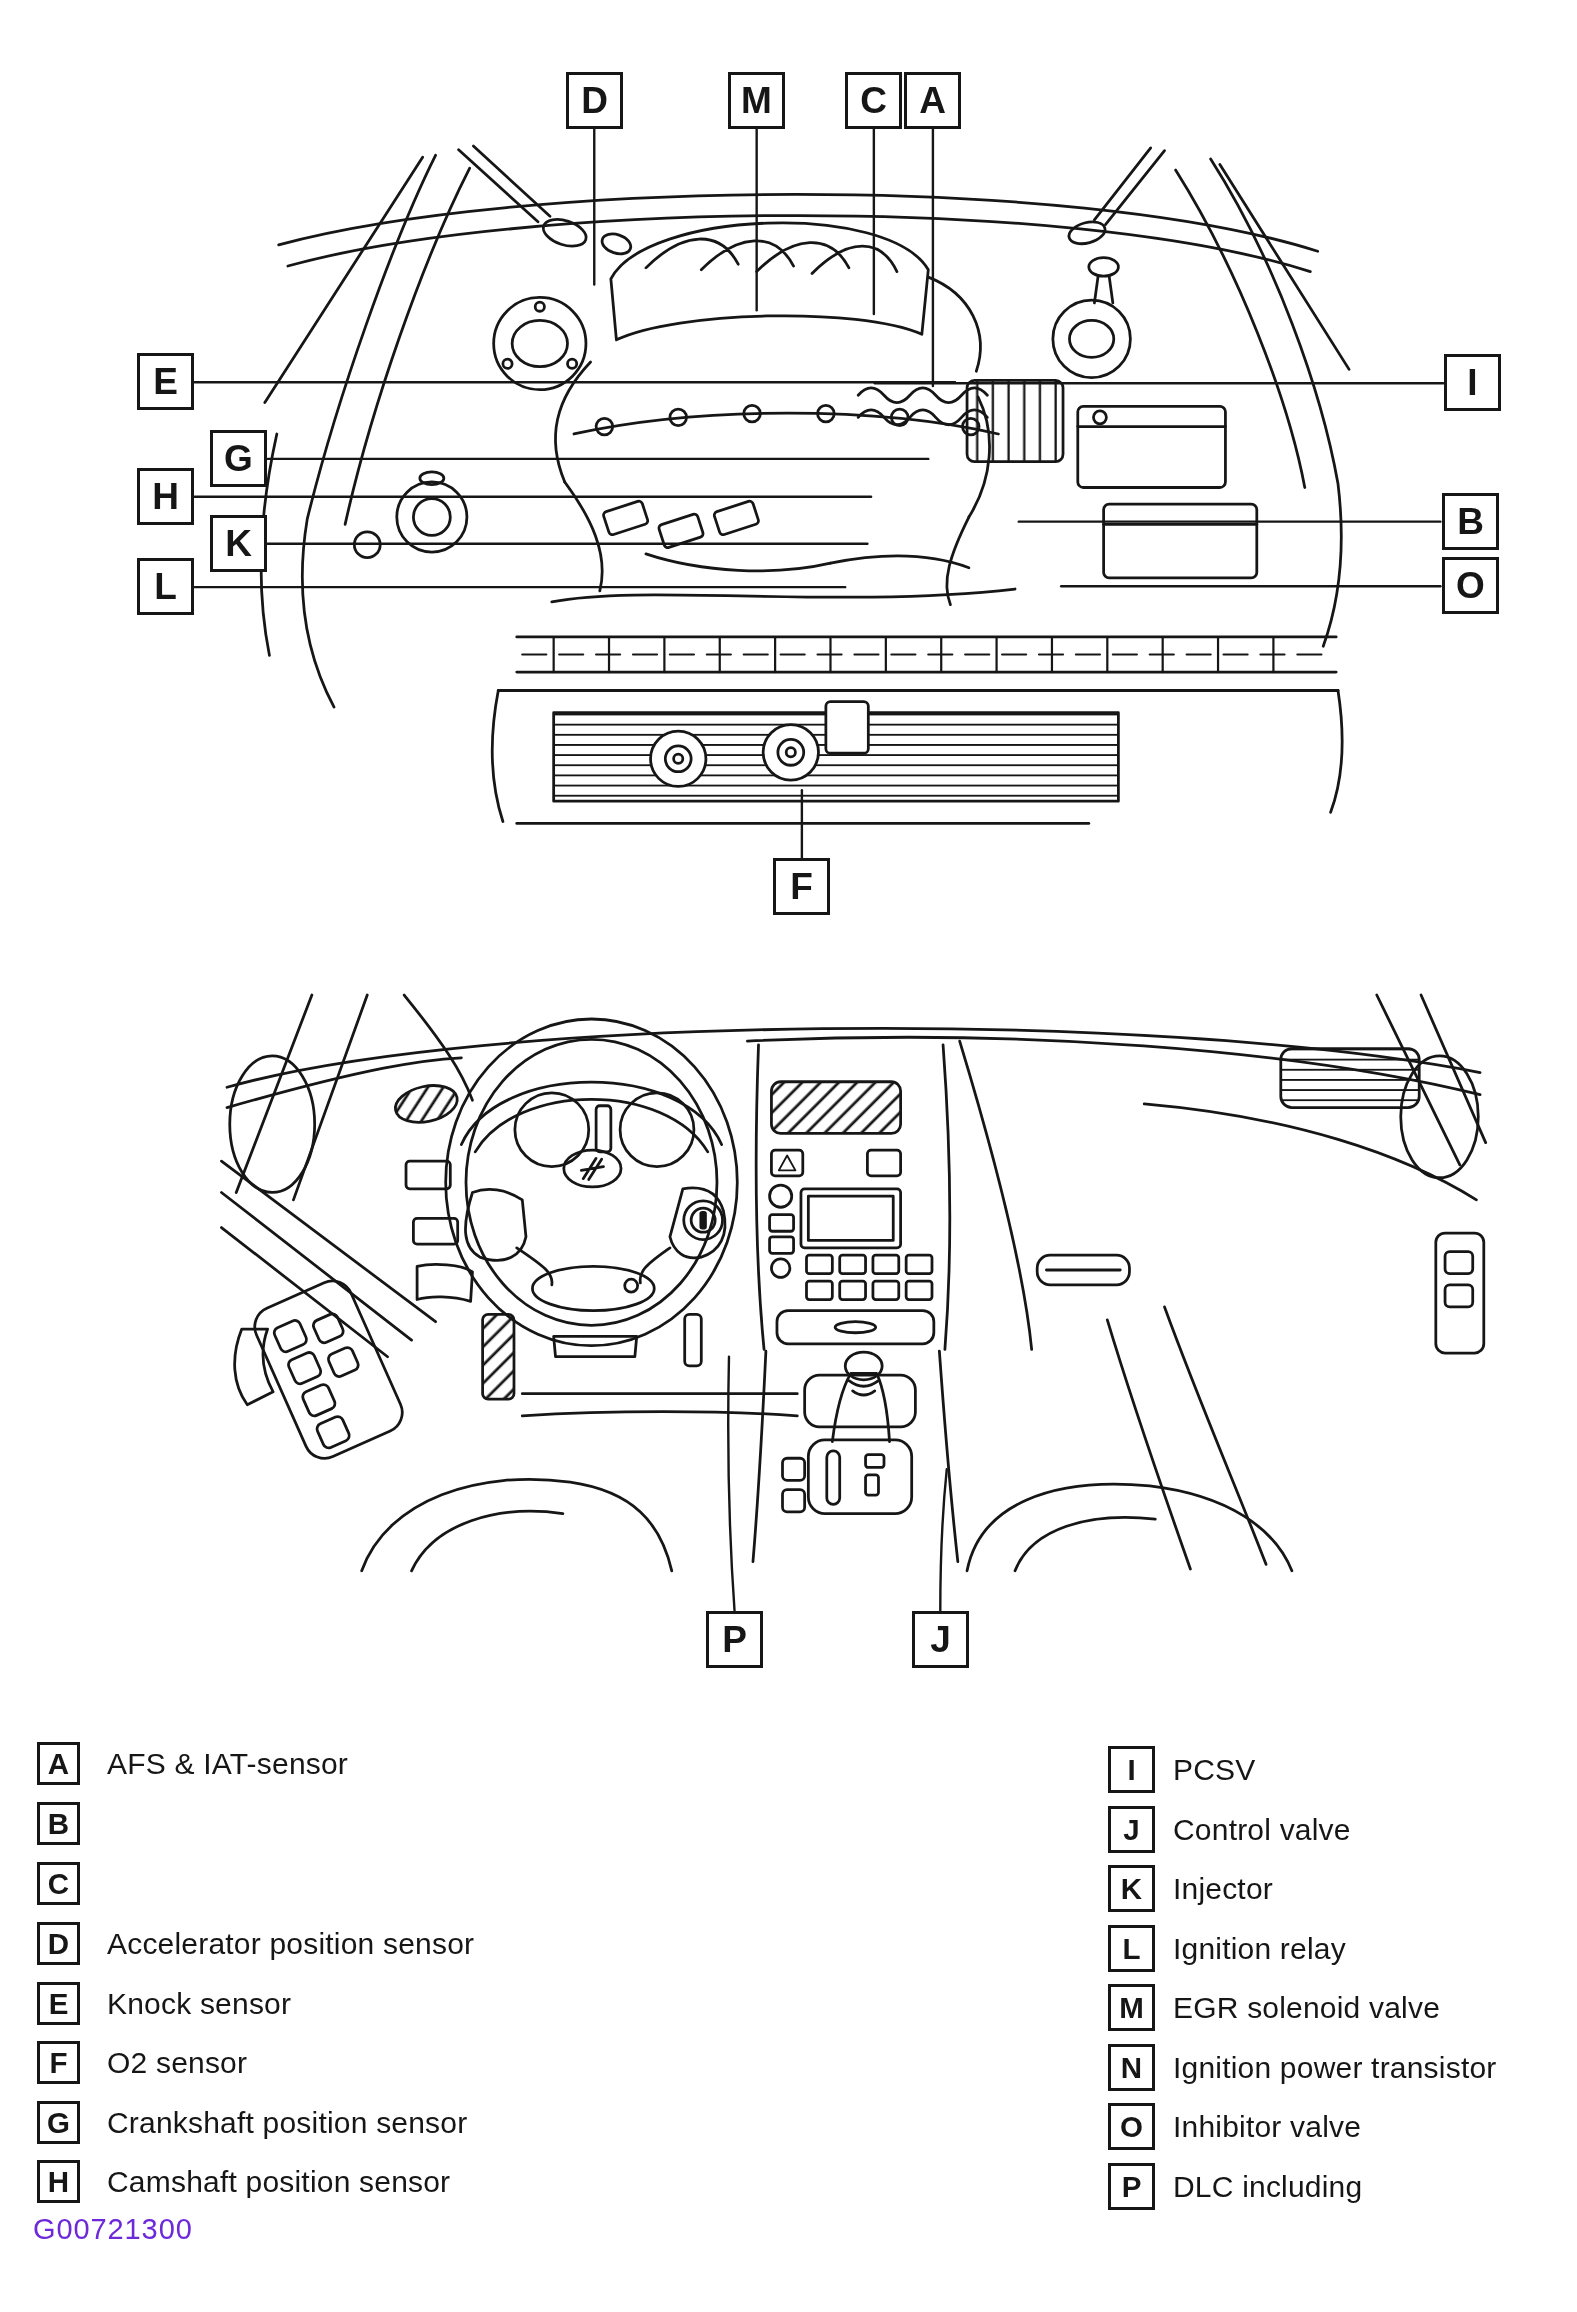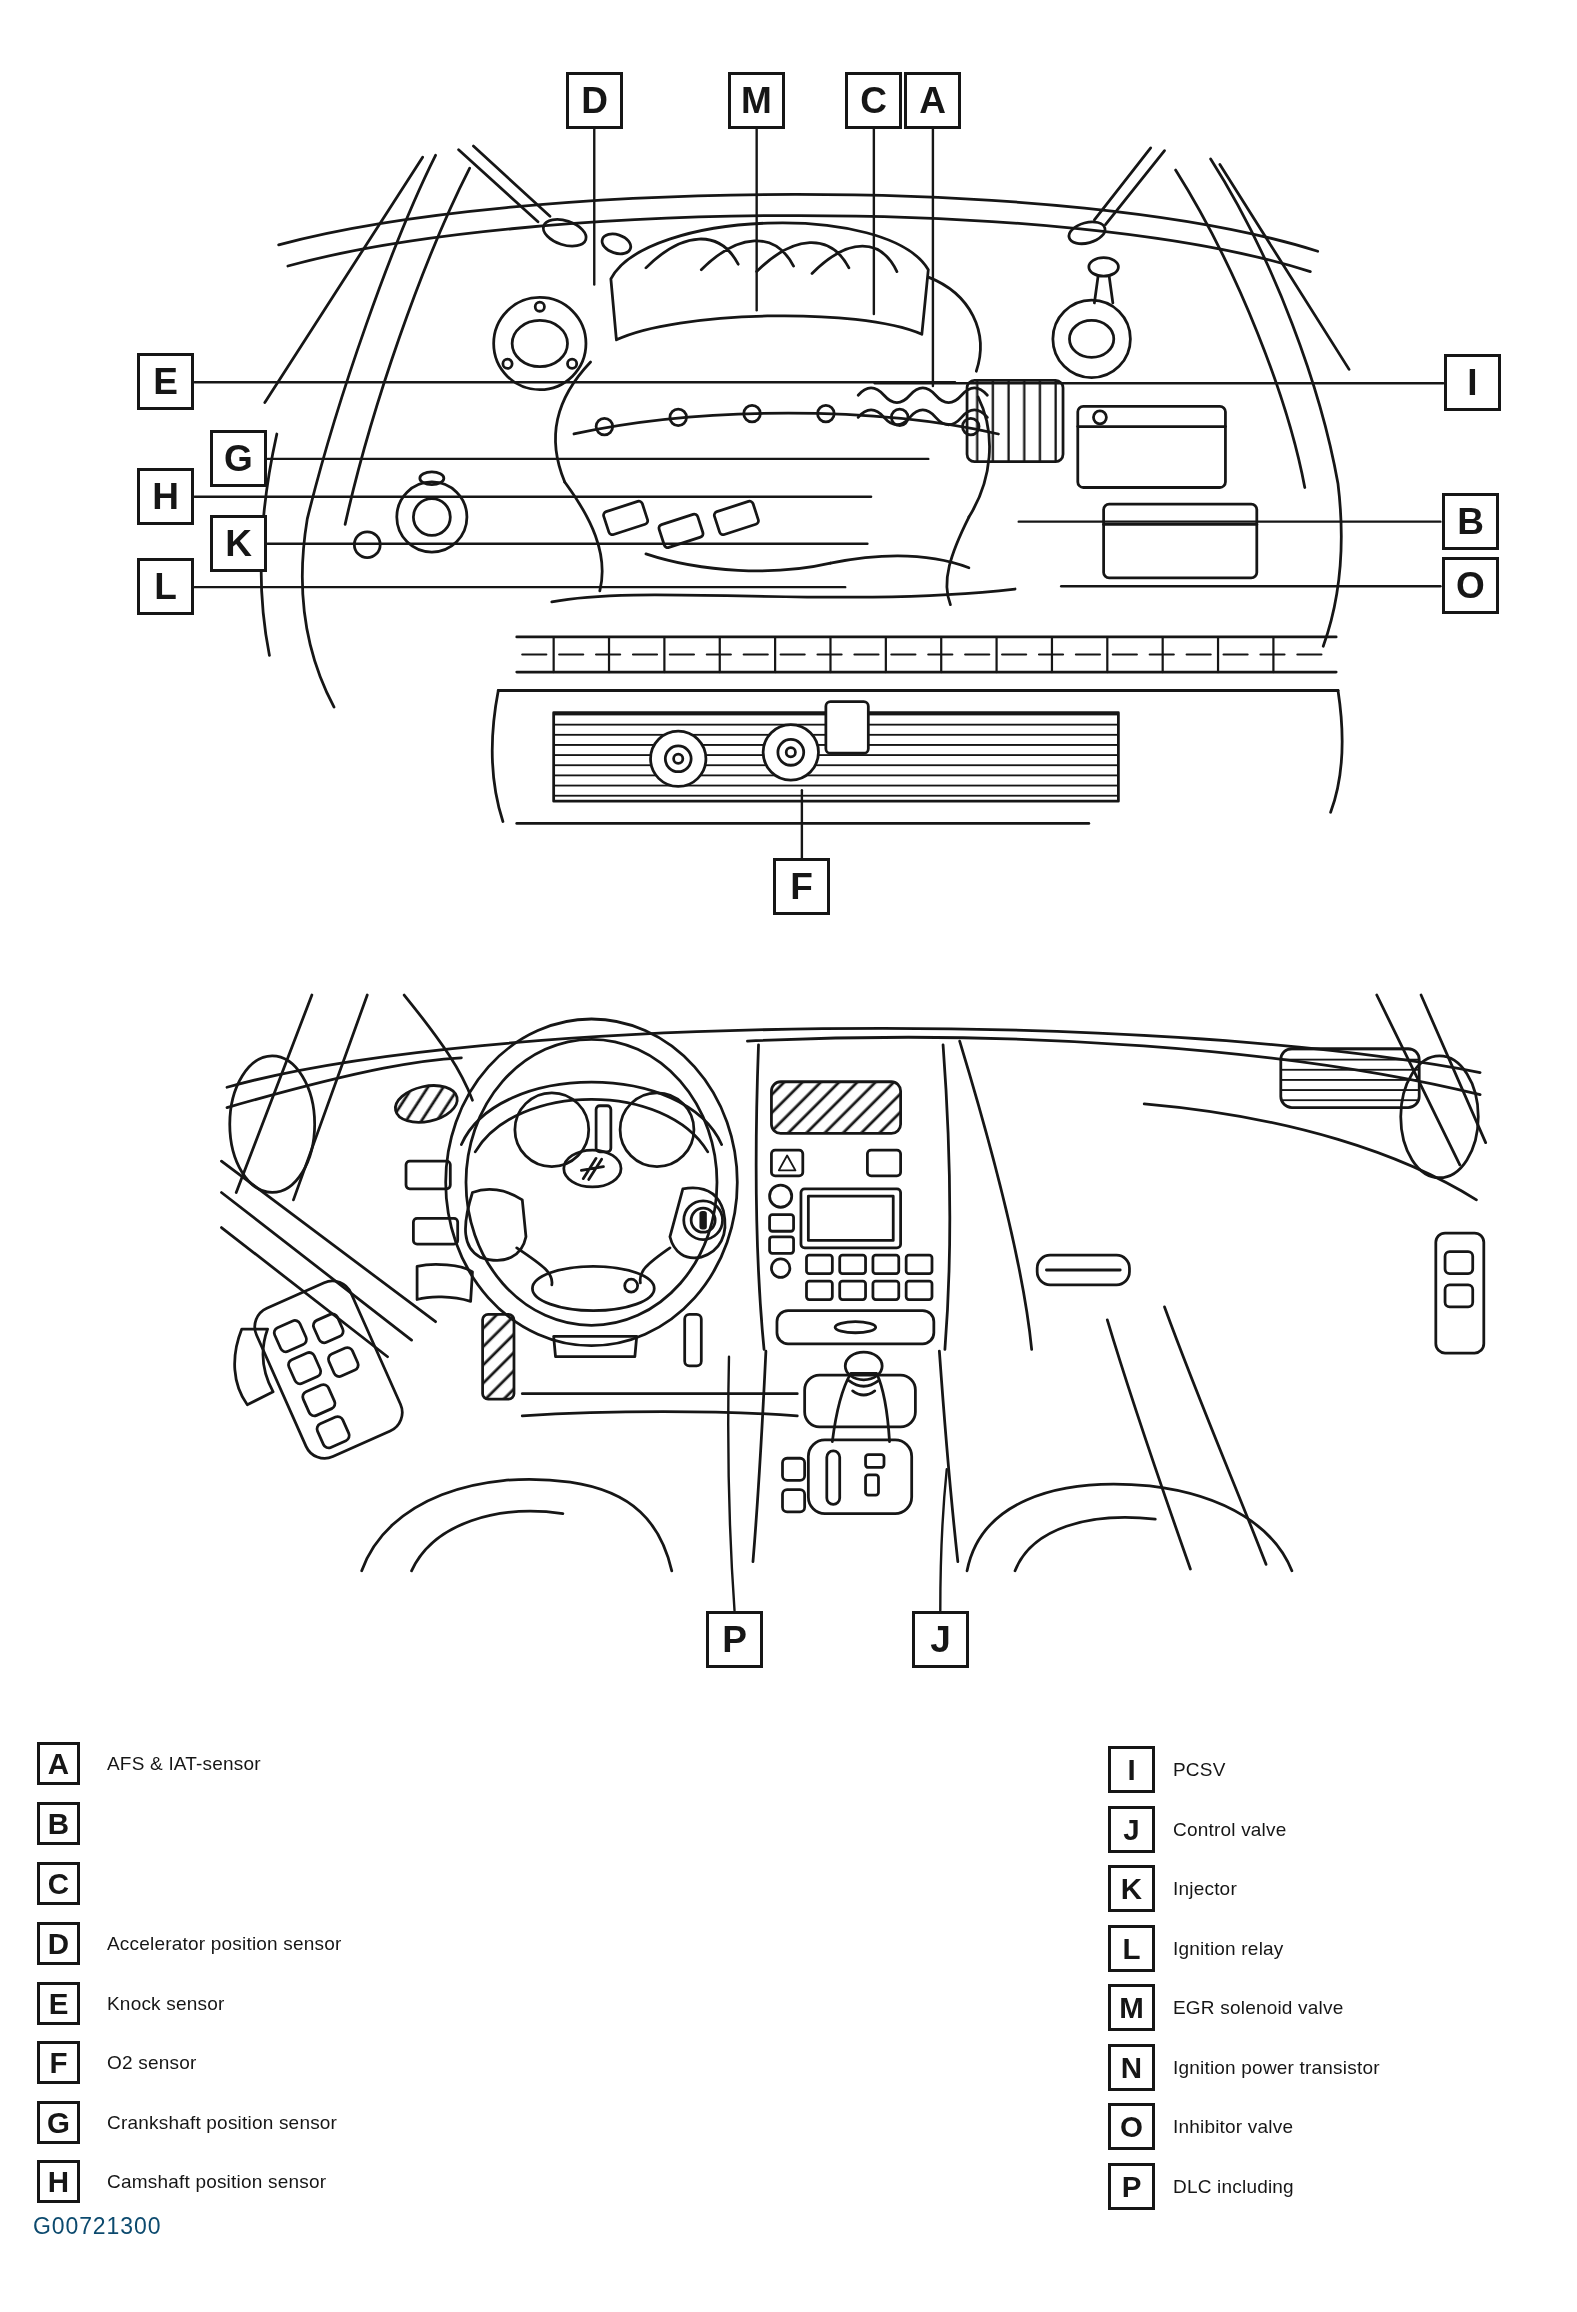--- a/index.html
+++ b/index.html
@@ -5,24 +5,24 @@
   html,body{margin:0;padding:0;background:#e8e8e8}
   .page{position:relative;width:1577px;height:2313px;background:#ffffff;
         font-family:"Liberation Sans",sans-serif;color:#161616;overflow:hidden;margin:0 auto}
   svg.art{position:absolute;left:0;top:0;width:1577px;height:2313px}
   .co{position:absolute;width:57px;height:57px;box-sizing:border-box;
       border:3.7px solid #161616;background:#fff;display:flex;align-items:center;justify-content:center;
       font-weight:bold;font-size:37px;line-height:1;z-index:3}
   .lrow{position:absolute;display:flex;align-items:center;white-space:nowrap}
   .lkey{width:43px;height:43px;box-sizing:border-box;border:3.7px solid #161616;background:#fff;
         display:flex;align-items:center;justify-content:center;font-weight:bold;font-size:29.5px}
-  .llabel{margin-left:27px;font-size:19px;letter-spacing:0.2px}
+  .llabel{margin-left:27px;font-size:30px;letter-spacing:0.2px}
   .lrow.right .lkey{width:47px;height:47px}
   .lrow.right .llabel{margin-left:18px}
-  .figid{position:absolute;left:33px;top:2213px;font-size:23px;color:#0c4a6e;letter-spacing:0.9px}
+  .figid{position:absolute;left:33px;top:2213px;font-size:29px;color:#6d28d9;letter-spacing:0.9px}
 </style>
 </head>
 <body>
 
 <div class="page">
 
   <svg class="art" viewBox="0 0 1709 2506" fill="none" stroke="#161616" stroke-width="3" stroke-linecap="round" stroke-linejoin="round">
     <defs>
       <pattern id="hatch" width="14" height="14" patternUnits="userSpaceOnUse" patternTransform="rotate(45)">
         <line x1="2" y1="0" x2="2" y2="14" stroke="#161616" stroke-width="3"></line>

